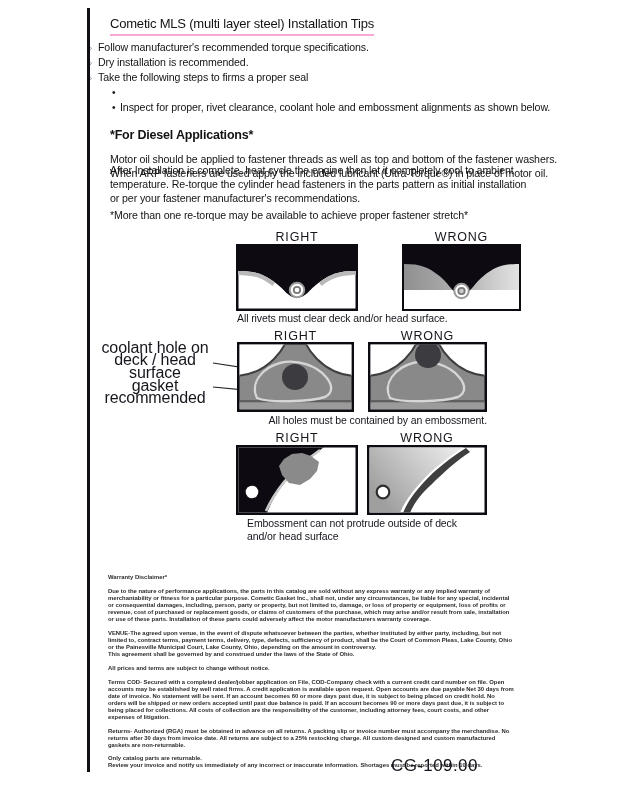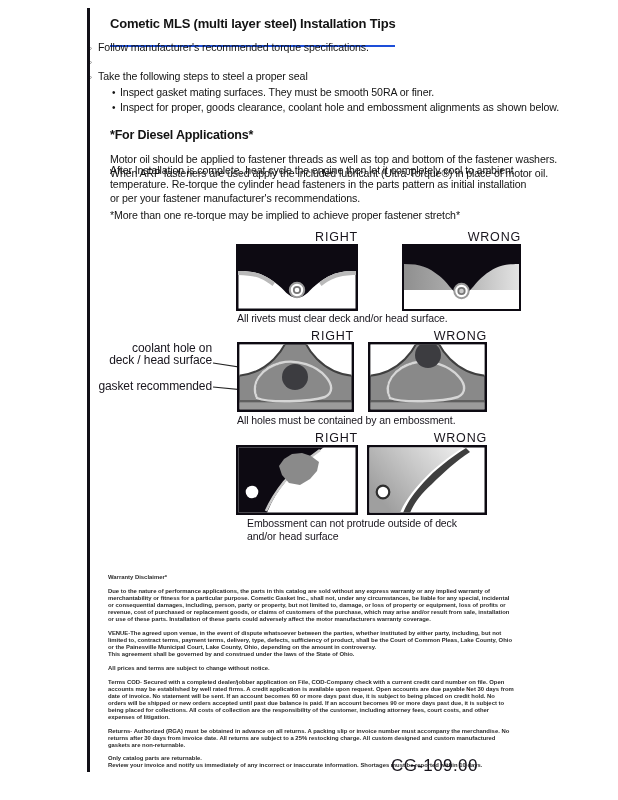--- a/index.html
+++ b/index.html
@@ -2,35 +2,35 @@
 <html><head>
 <meta charset="utf-8">
 <style>
   html,body{margin:0;padding:0;background:#ffffff;}
   .page{
     position:relative;width:618px;height:800px;background:#ffffff;overflow:hidden;
     font-family:"Liberation Sans","DejaVu Sans",sans-serif;color:#131313;
   }
   .vrule{position:absolute;left:87px;top:8px;width:2.5px;height:764px;background:#121017;}
   .title{
-    position:absolute;left:110px;top:16px;font-size:13px;font-weight:bold;letter-spacing:-0.2px;
-    white-space:nowrap;border-bottom:2px solid #1d4ed8;padding-bottom:14px;
+    position:absolute;left:110px;top:16px;font-size:13px;font-weight:normal;letter-spacing:-0.2px;
+    white-space:nowrap;border-bottom:2px solid #f9a8d4;padding-bottom:3px;
   }
   .tips{position:absolute;left:89px;top:40px;font-size:10.6px;line-height:14.2px;letter-spacing:-0.1px;}
   .tip-row{display:flex;align-items:baseline;white-space:nowrap;}
   .tip-row .mark{width:9px;font-size:8.5px;flex:0 0 auto;}
   .tip-sub{margin-left:23px;}
   .tip-sub .mark{font-size:10px;width:8px;}
   .sec-head{position:absolute;left:110px;top:128px;font-size:12.5px;font-weight:bold;letter-spacing:-0.2px;}
   .para{position:absolute;left:110px;width:460px;font-size:10.6px;line-height:14.2px;letter-spacing:-0.1px;white-space:pre-line;}
-  .fig-label{position:absolute;font-size:12.5px;letter-spacing:0.8px;text-align:right;color:#17141c;}
+  .fig-label{position:absolute;font-size:12.5px;letter-spacing:0.8px;text-align:center;color:#17141c;}
   .fig{position:absolute;}
   .fig svg{display:block;}
   .caption{position:absolute;font-size:10.5px;letter-spacing:-0.1px;color:#17141c;white-space:pre-line;line-height:13px;}
-  .annot{position:absolute;font-size:12px;line-height:12.3px;text-align:right;letter-spacing:-0.1px;color:#17141c;white-space:pre-line;}
+  .annot{position:absolute;font-size:16px;line-height:12.3px;text-align:center;letter-spacing:-0.1px;color:#17141c;white-space:pre-line;}
   .leaders{position:absolute;left:120px;top:350px;}
   .legal{position:absolute;left:108px;top:574px;width:406px;color:#2b2b2b;font-size:5.9px;line-height:7.1px;font-weight:bold;letter-spacing:0;}
   .legal-head{margin-bottom:7px;}
   .legal-block{margin-bottom:6.5px;white-space:pre-line;}
   .pagenum{position:absolute;left:391px;top:756px;font-size:17px;letter-spacing:0.4px;color:#17141c;}
 </style>
 </head>
 <body>
 
 <div class="page">
@@ -39,42 +39,42 @@
 
   <div class="title">Cometic MLS (multi layer steel) Installation Tips</div>
 
   <div class="tips">
     <div class="tip-row">
       <span class="mark">◦</span>
       <span>Follow manufacturer's recommended torque specifications.</span>
     </div>
     <div class="tip-row">
       <span class="mark">◦</span>
+      <span>Dry installation is recommended.</span>
     </div>
     <div class="tip-row">
       <span class="mark">◦</span>
-      <span>Take the following steps to steel a proper seal</span>
+      <span>Take the following steps to firms a proper seal</span>
     </div>
     <div class="tip-row tip-sub">
       <span class="mark">•</span>
-      <span>Inspect gasket mating surfaces.  They must be smooth 50RA or finer.</span>
     </div>
     <div class="tip-row tip-sub">
       <span class="mark">•</span>
-      <span>Inspect for proper, goods clearance, coolant hole and embossment alignments as shown below.</span>
+      <span>Inspect for proper, rivet clearance, coolant hole and embossment alignments as shown below.</span>
     </div>
   </div>
 
   <div class="sec-head">*For Diesel Applications*</div>
   <div class="para" style="top:115px;margin-top:37px;">Motor oil should be applied to fastener threads as well as top and bottom of the fastener washers.
 When ARP fasteners are used apply the included lubricant (Ultra-Torque®) in place of motor oil.</div>
   <div class="para" style="top:163px;">After Installation is complete, heat cycle the engine then let it completely cool to ambient
 temperature. Re-torque the cylinder head fasteners in the parts pattern as initial installation
 or per your fastener manufacturer's recommendations.</div>
-  <div class="para" style="top:208px;">*More than one re-torque may be implied to achieve proper fastener stretch*</div>
+  <div class="para" style="top:208px;">*More than one re-torque may be available to achieve proper fastener stretch*</div>
 
   <div class="fig-label" style="left:236px;top:230px;width:122px;">RIGHT</div>
   <div class="fig-label" style="left:402px;top:230px;width:119px;">WRONG</div>
 
   <div class="fig" style="left:236px;top:244px;">
     <svg width="122" height="67" viewBox="0 0 122 67">
       <rect x="1.25" y="1.25" width="119.5" height="64.5" fill="#ffffff" stroke="#0d0a12" stroke-width="2.5"></rect>
       <path d="M2,2 H120 V27 C102,27 95,30 83,38.5 C73,45.5 70.5,53.5 61,53.5 C51.5,53.5 49,45.5 39,38.5 C27,30 20,27 2,27 Z" fill="#0d0a12"></path>
       <path d="M2,27 C20,27 27,30 39,38.5 L36.5,42 C25,33.5 19,31.5 2,31 Z" fill="#b9b9b9"></path>
       <path d="M120,27 C102,27 95,30 83,38.5 L85.5,42 C97,33.5 103,31.5 120,31 Z" fill="#b9b9b9"></path>
@@ -149,21 +149,21 @@
         <circle cx="123" cy="-24" r="58" fill="#ffffff" stroke="#3f3f3f" stroke-width="2"></circle>
         <rect x="2" y="58" width="115" height="2.5" fill="#5f5f5f"></rect>
         <rect x="2" y="60.5" width="115" height="7" fill="#9b9b9b"></rect>
         <path d="M45,21 C26,26 15,42 22,56" fill="none" stroke="#242424" stroke-width="2"></path>
         <path d="M22,56 C15,42 26,26 45,21 C62,16.5 82,24 91,35 C98,43 98,51 90,55 C74,60 34,61 22,56 Z" fill="none" stroke="#d6d6d6" stroke-width="2.4"></path>
         <circle cx="60" cy="13" r="13" fill="#3c3c40"></circle>
       </g>
     </svg>
   </div>
 
-  <div class="caption" style="left:237px;top:414px;width:250px;text-align:left;">All holes must be contained by an embossment.</div>
+  <div class="caption" style="left:237px;top:414px;width:250px;text-align:right;">All holes must be contained by an embossment.</div>
 
   <div class="fig-label" style="left:236px;top:431px;width:122px;">RIGHT</div>
   <div class="fig-label" style="left:367px;top:431px;width:120px;">WRONG</div>
 
   <div class="fig" style="left:236px;top:445px;">
     <svg width="122" height="70" viewBox="0 0 122 70">
       <defs>
           <clipPath id="c3r">
             <rect x="2.5" y="2.5" width="117" height="65"></rect>
           </clipPath>

